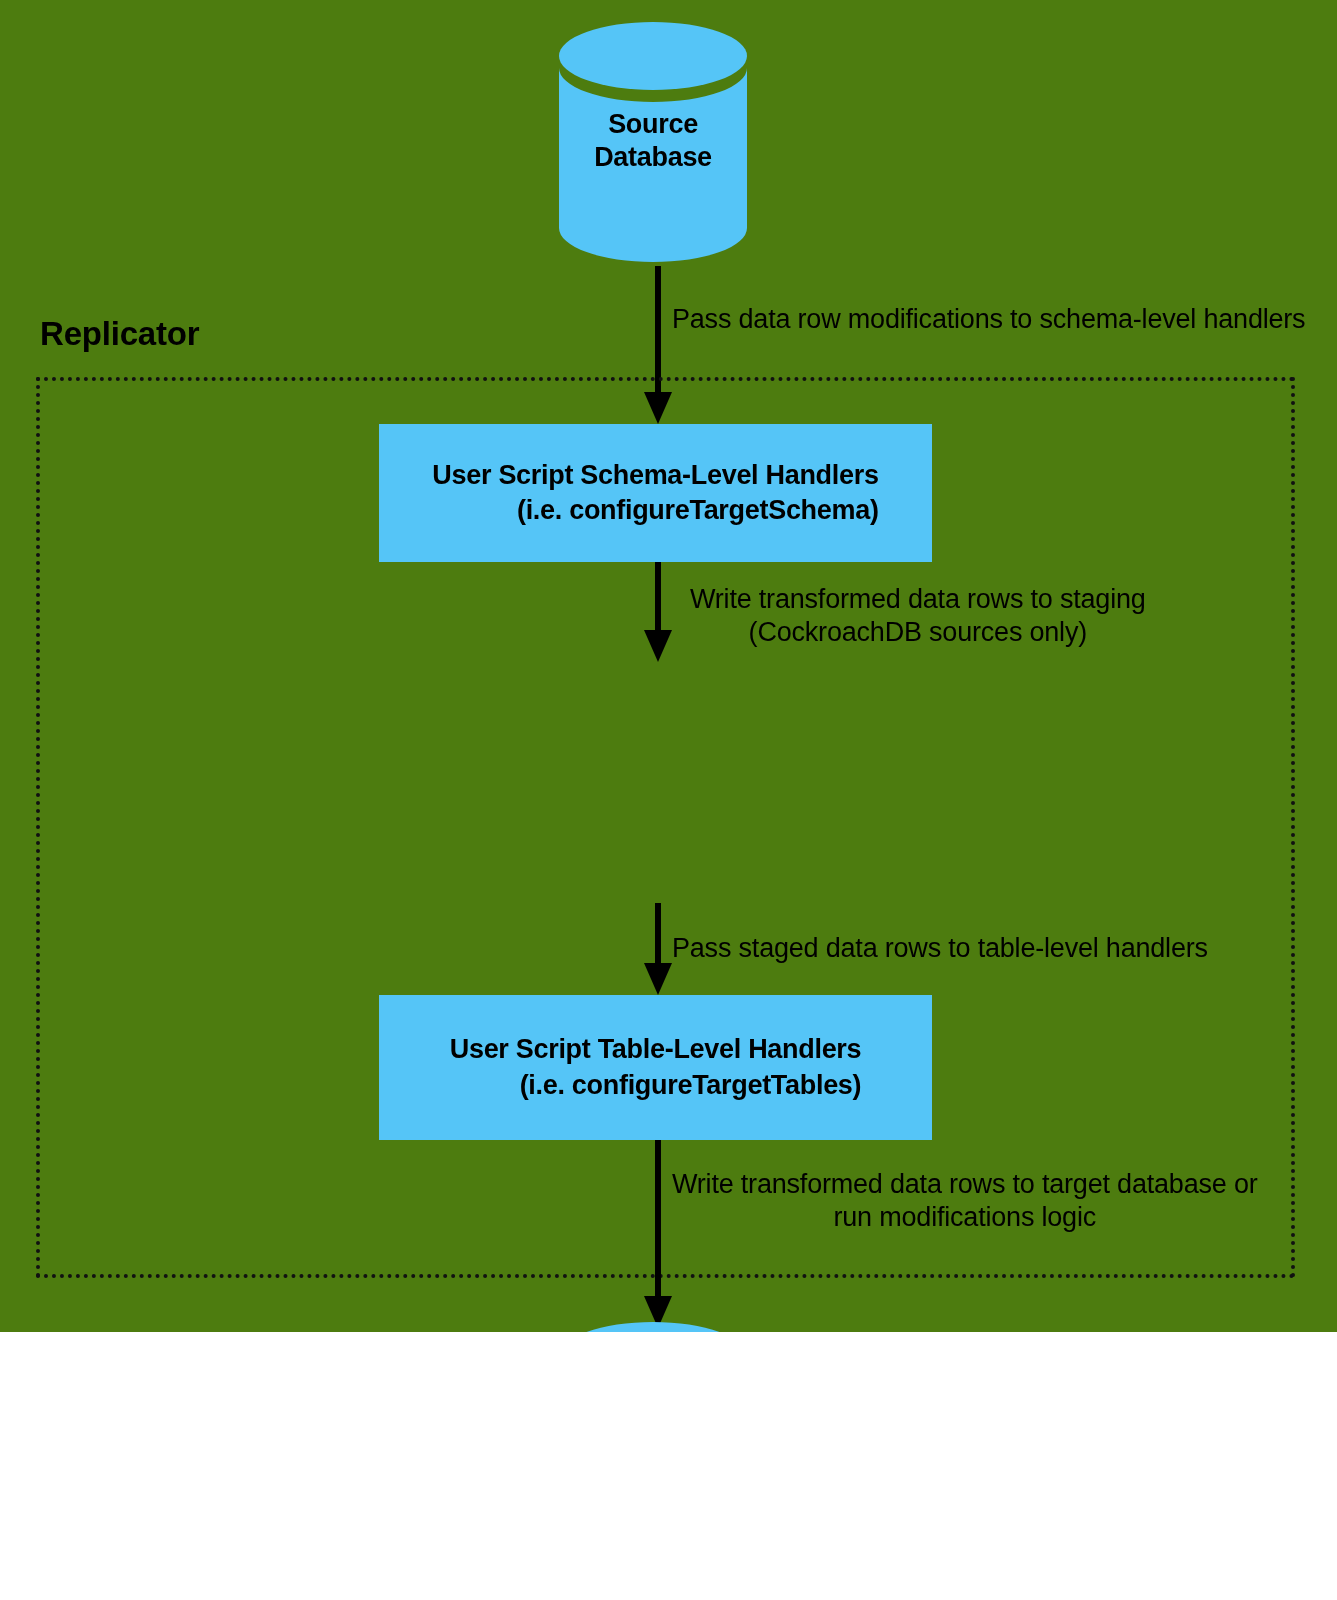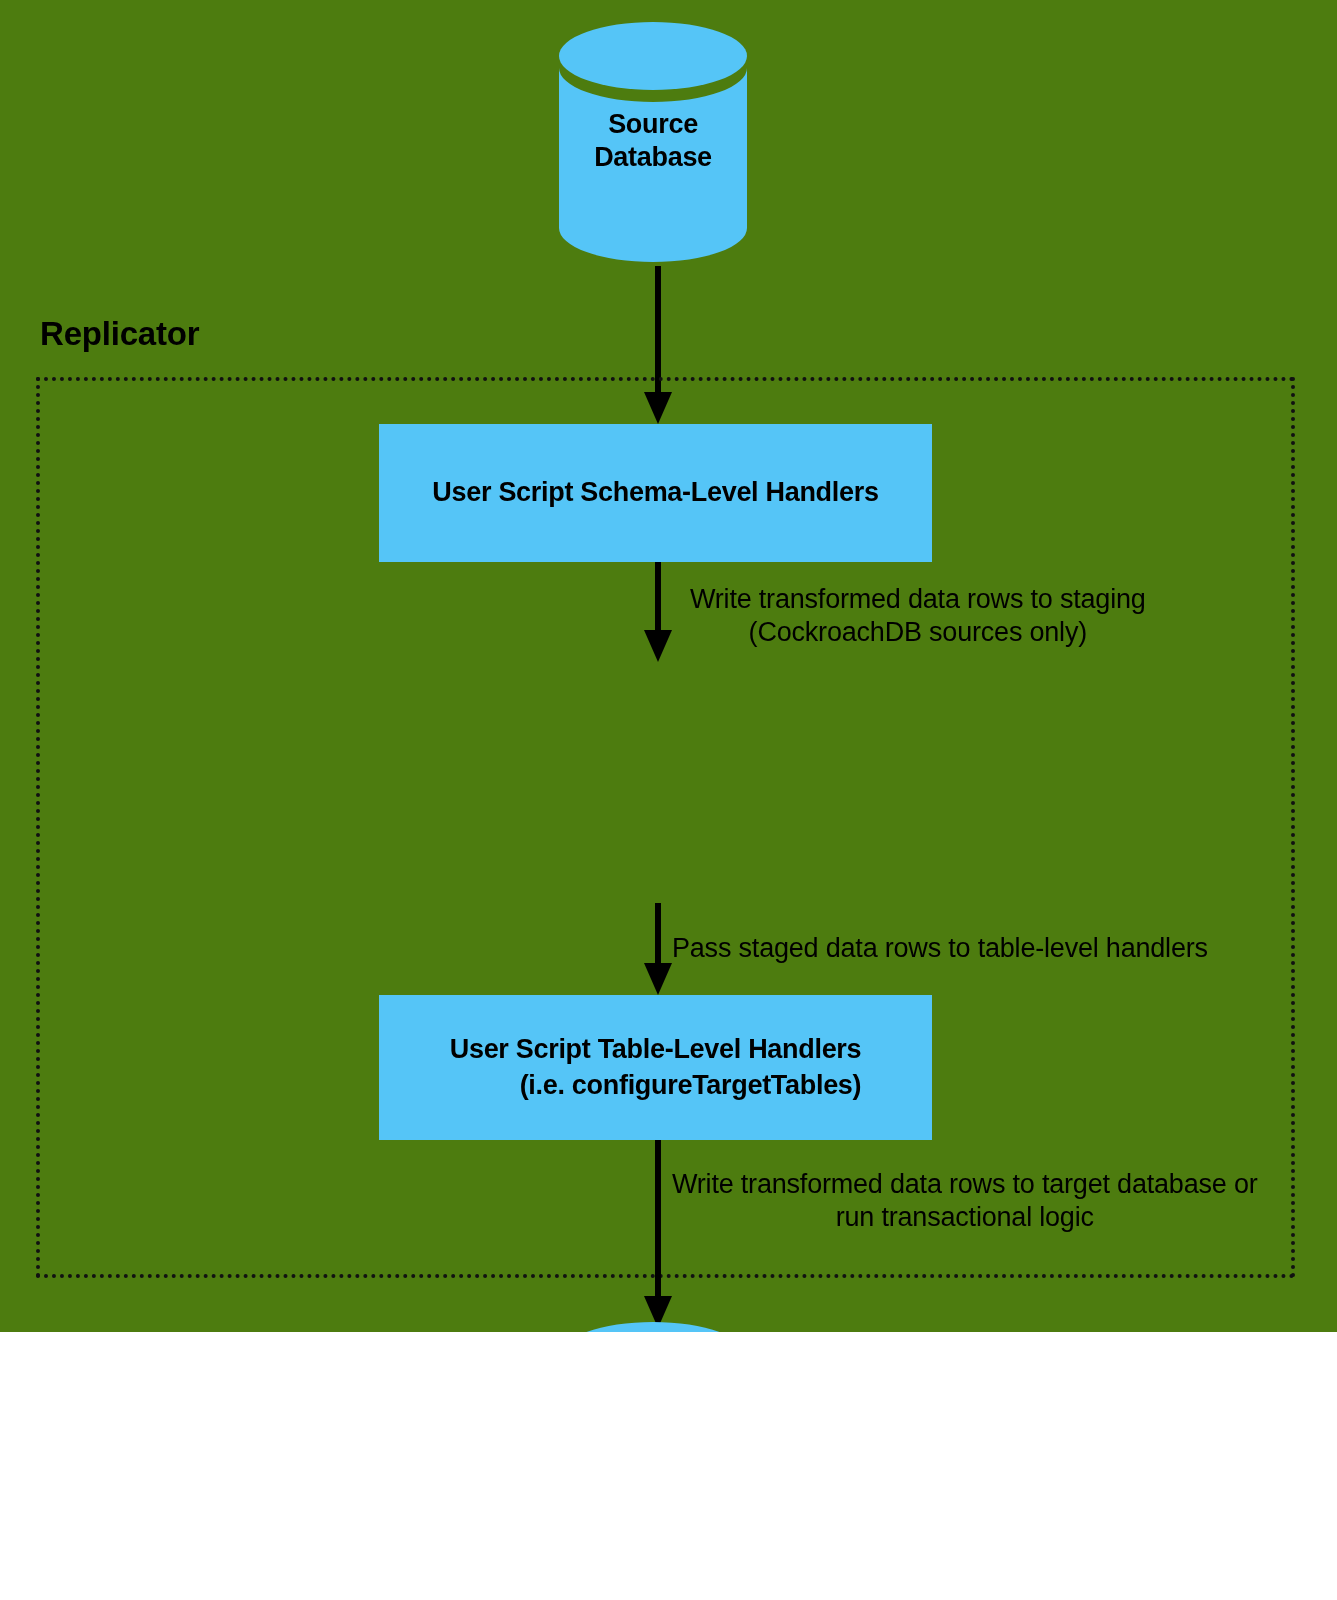--- a/index.html
+++ b/index.html
@@ -115,27 +115,31 @@
       <div>Database</div>
     </div>
   </div>
 
   <div class="arrow" style="left:640px; top:266px; width:36px; height:158px;">
     <svg width="36" height="158" viewBox="0 0 36 158">
       <line x1="18" y1="0" x2="18" y2="136" stroke="#000000" stroke-width="6"></line>
       <polygon points="18,158 4,126 32,126" fill="#000000"></polygon>
     </svg>
   </div>
+  <div class="edge-label left" style="left:672px; top:303px;">
+    <div>Pass data row modifications to schema-level handlers</div>
+  </div>
 
   <div class="replicator-label">Replicator</div>
   <div class="replicator-box"></div>
 
   <div class="proc-box" style="left:379px; top:424px; width:553px; height:138px;">
     <div class="proc-label">
       <div>User Script Schema-Level Handlers</div>
+      <div>(i.e. configureTargetSchema)</div>
     </div>
   </div>
 
   <div class="arrow" style="left:640px; top:562px; width:36px; height:100px;">
     <svg width="36" height="100" viewBox="0 0 36 100">
       <line x1="18" y1="0" x2="18" y2="78" stroke="#000000" stroke-width="6"></line>
       <polygon points="18,100 4,68 32,68" fill="#000000"></polygon>
     </svg>
   </div>
   <div class="edge-label center" style="left:690px; top:583px;">
@@ -162,21 +166,21 @@
   </div>
 
   <div class="arrow" style="left:640px; top:1140px; width:36px; height:188px;">
     <svg width="36" height="188" viewBox="0 0 36 188">
       <line x1="18" y1="0" x2="18" y2="166" stroke="#000000" stroke-width="6"></line>
       <polygon points="18,188 4,156 32,156" fill="#000000"></polygon>
     </svg>
   </div>
   <div class="edge-label center" style="left:672px; top:1168px;">
     <div>Write transformed data rows to target database or</div>
-    <div>run transactional logic</div>
+    <div>run modifications logic</div>
   </div>
 
   <div class="cylinder" style="left:557px; top:1318px; width:192px; height:262px;">
     <svg class="cyl-svg" width="192" height="262" viewBox="0 0 192 262">
       <ellipse cx="96" cy="38" rx="94" ry="34" fill="#55C5F7"></ellipse>
       <path d="M 2 50 L 2 224 A 94 34 0 0 0 190 224 L 190 50 A 94 34 0 0 1 2 50 Z" fill="#55C5F7"></path>
     </svg>
     <div class="cyl-label" style="top:88px;">
       <div>Staged</div>
       <div>Database</div>

